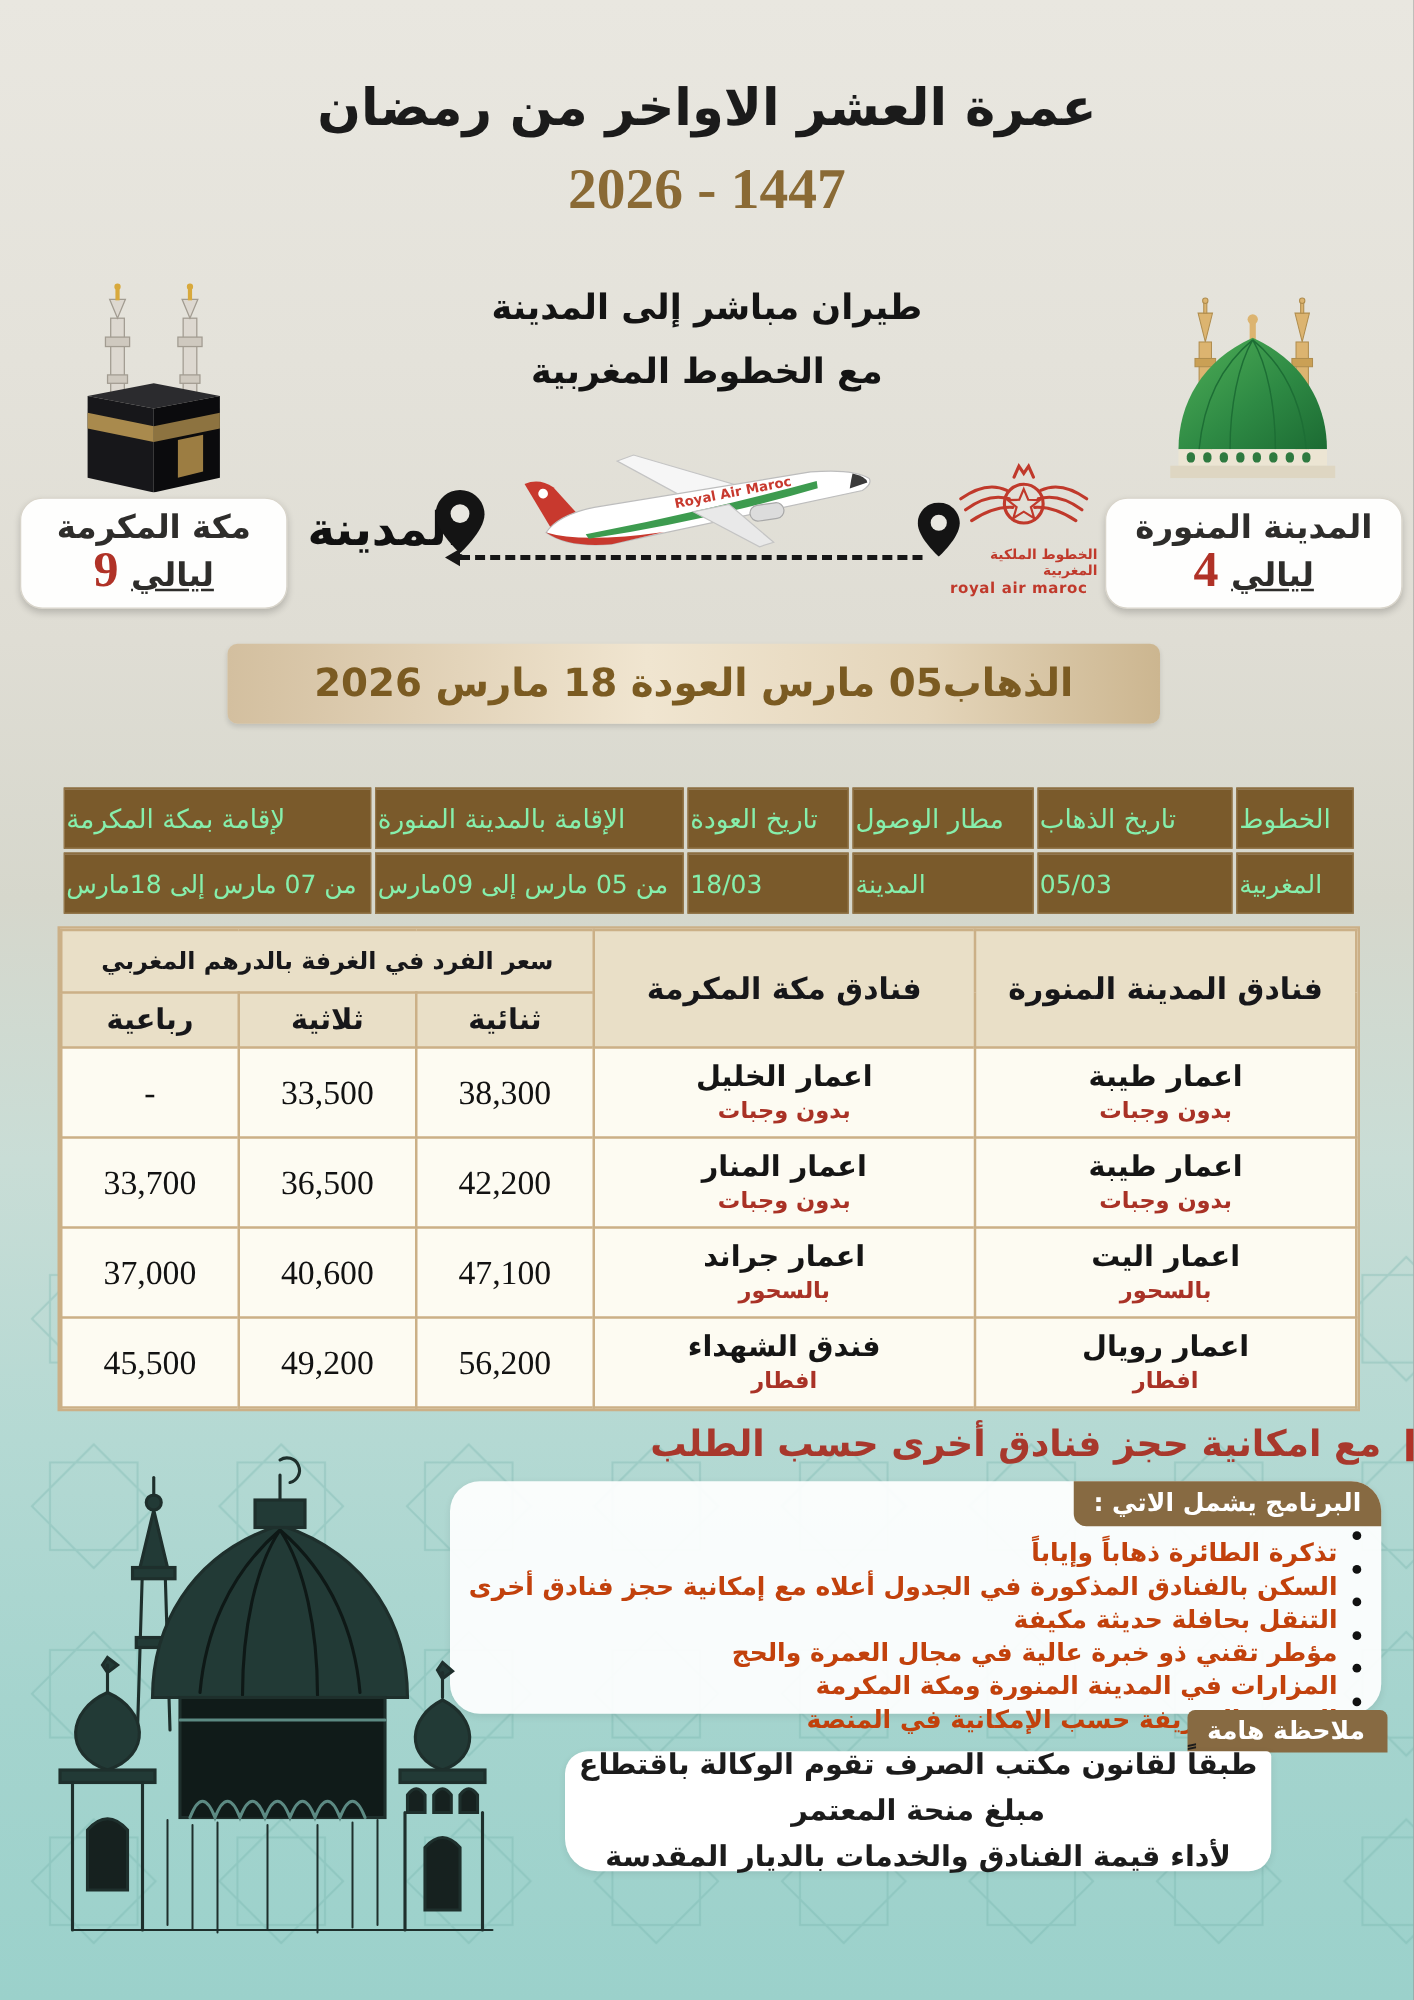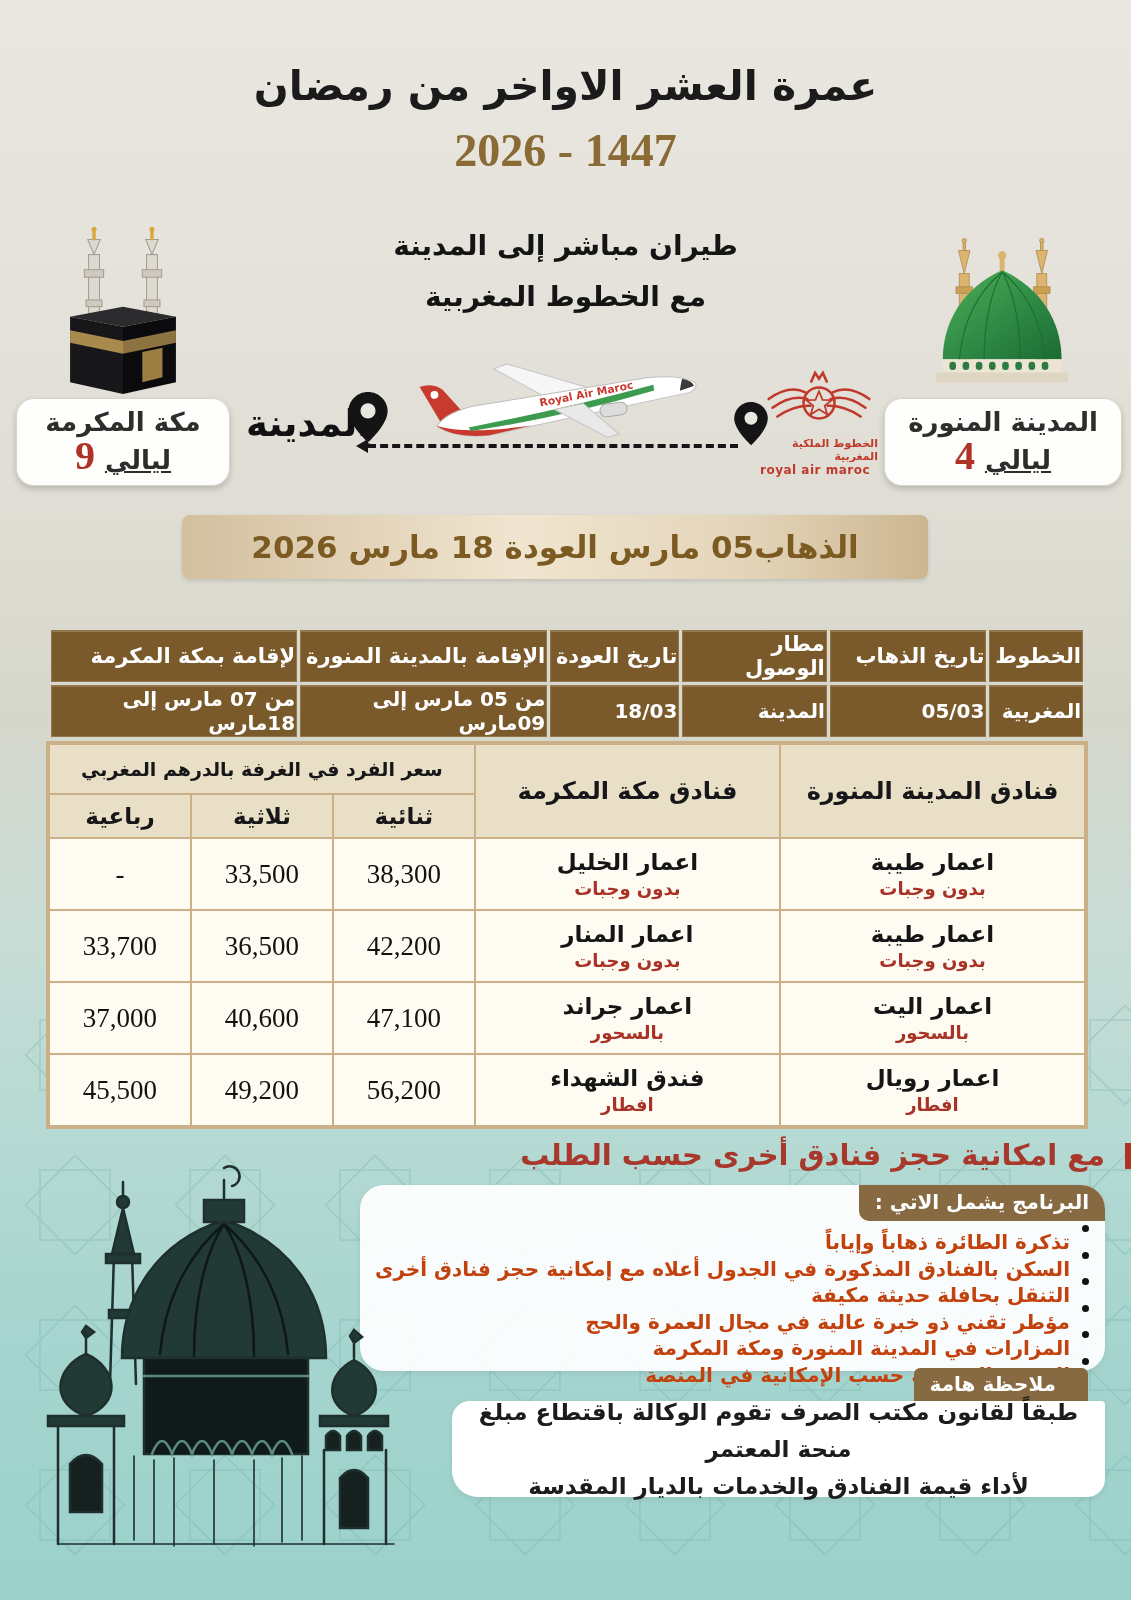--- a/index.html
+++ b/index.html
@@ -54,22 +54,22 @@
   .banner{left:182px;top:515px;width:746px;height:64px;border-radius:8px;
     background:linear-gradient(90deg,#d3bf9f 0%,#efe4cf 45%,#e6d7bc 70%,#cdb astatine893 100%);
     background:linear-gradient(90deg,#d3bf9f 0%,#f0e5d0 45%,#e4d5ba 75%,#ccb690 100%);
     display:flex;align-items:center;justify-content:center;
     box-shadow:0 2px 4px rgba(0,0,0,.12);}
   .banner-text{font-size:31px;font-weight:bold;color:#7b5b22;direction:rtl;}
 
   
   .flight-table{left:48px;top:627px;width:1038px;border-collapse:separate;border-spacing:3px;direction:rtl;}
   .flight-table td{
-    background:#7a5a2b;color:#ffffff;text-align:right;vertical-align:middle;
-    height:45px;font-weight:bold;font-size:21px;
+    background:#7a5a2b;color:#86efac;text-align:left;vertical-align:middle;
+    height:45px;font-weight:normal;font-size:21px;
     border:1px solid #93764a;box-shadow:inset 0 1px 0 rgba(255,255,255,.18);}
   .flight-table tr.data td{font-size:20px;}
 
   
   .price-table{left:48px;top:743px;width:1038px;border-collapse:collapse;direction:rtl;
     background:#fdfbf2;box-shadow:0 0 0 2px #cbb087;}
   .price-table th,.price-table td{border:2px solid #cbb087;text-align:center;vertical-align:middle;}
   .price-table th{background:#e9dfc7;color:#17171a;}
   .th-hotel{font-size:24px;font-weight:bold;width:308px;}
   .th-group{font-size:19px;font-weight:bold;height:46px;}
@@ -83,23 +83,23 @@
   .footer-heading{top:1138px;right:26px;font-size:29px;font-weight:bold;color:#a8382c;direction:rtl;}
   .red-ribbon{right:0;top:1143px;width:6px;height:26px;background:#b03227;}
   .program-box{left:360px;top:1185px;width:745px;height:186px;
     background:rgba(255,255,255,.93);border-radius:24px;box-shadow:0 2px 6px rgba(0,0,0,.08);}
   .program-tag{position:absolute;top:0;right:0;background:#876a42;color:#fff;
     font-size:20px;font-weight:bold;padding:5px 16px 7px 16px;border-radius:0 24px 0 10px;direction:rtl;}
   .program-list{position:absolute;top:44px;right:16px;left:14px;direction:rtl;}
   .program-item{display:flex;align-items:flex-start;gap:12px;direction:rtl;
     font-size:20px;font-weight:600;color:#c2410c;line-height:26.5px;}
   .bullet-dot{width:7px;height:7px;border-radius:50%;background:#111;flex:0 0 auto;position:relative;top:-4px;}
-  .note-tag{top:1368px;right:43px;background:#876a42;color:#fff;
-    font-size:20px;font-weight:bold;padding:4px 32px 6px 16px;border-radius:6px 6px 0 0;direction:rtl;}
-  .note-box{left:452px;top:1401px;width:653px;height:96px;background:#fff;
+  .note-tag{top:1368px;right:21px;background:#876a42;color:#fff;
+    font-size:20px;font-weight:bold;padding:4px 18px 6px 16px;border-radius:6px 6px 0 0;direction:rtl;}
+  .note-box{left:452px;top:1401px;width:565px;height:96px;background:#fff;
     border-radius:18px 4px 18px 26px;box-shadow:0 2px 6px rgba(0,0,0,.08);
     display:flex;flex-direction:column;justify-content:center;text-align:center;direction:rtl;}
   .note-line{font-size:23px;font-weight:bold;color:#1c1c1c;line-height:37px;}
 
   .pattern-layer{left:0;top:980px;width:1131px;height:620px;opacity:.32;}
 </style>
 </head>
 <body>
 
 <div class="page">

